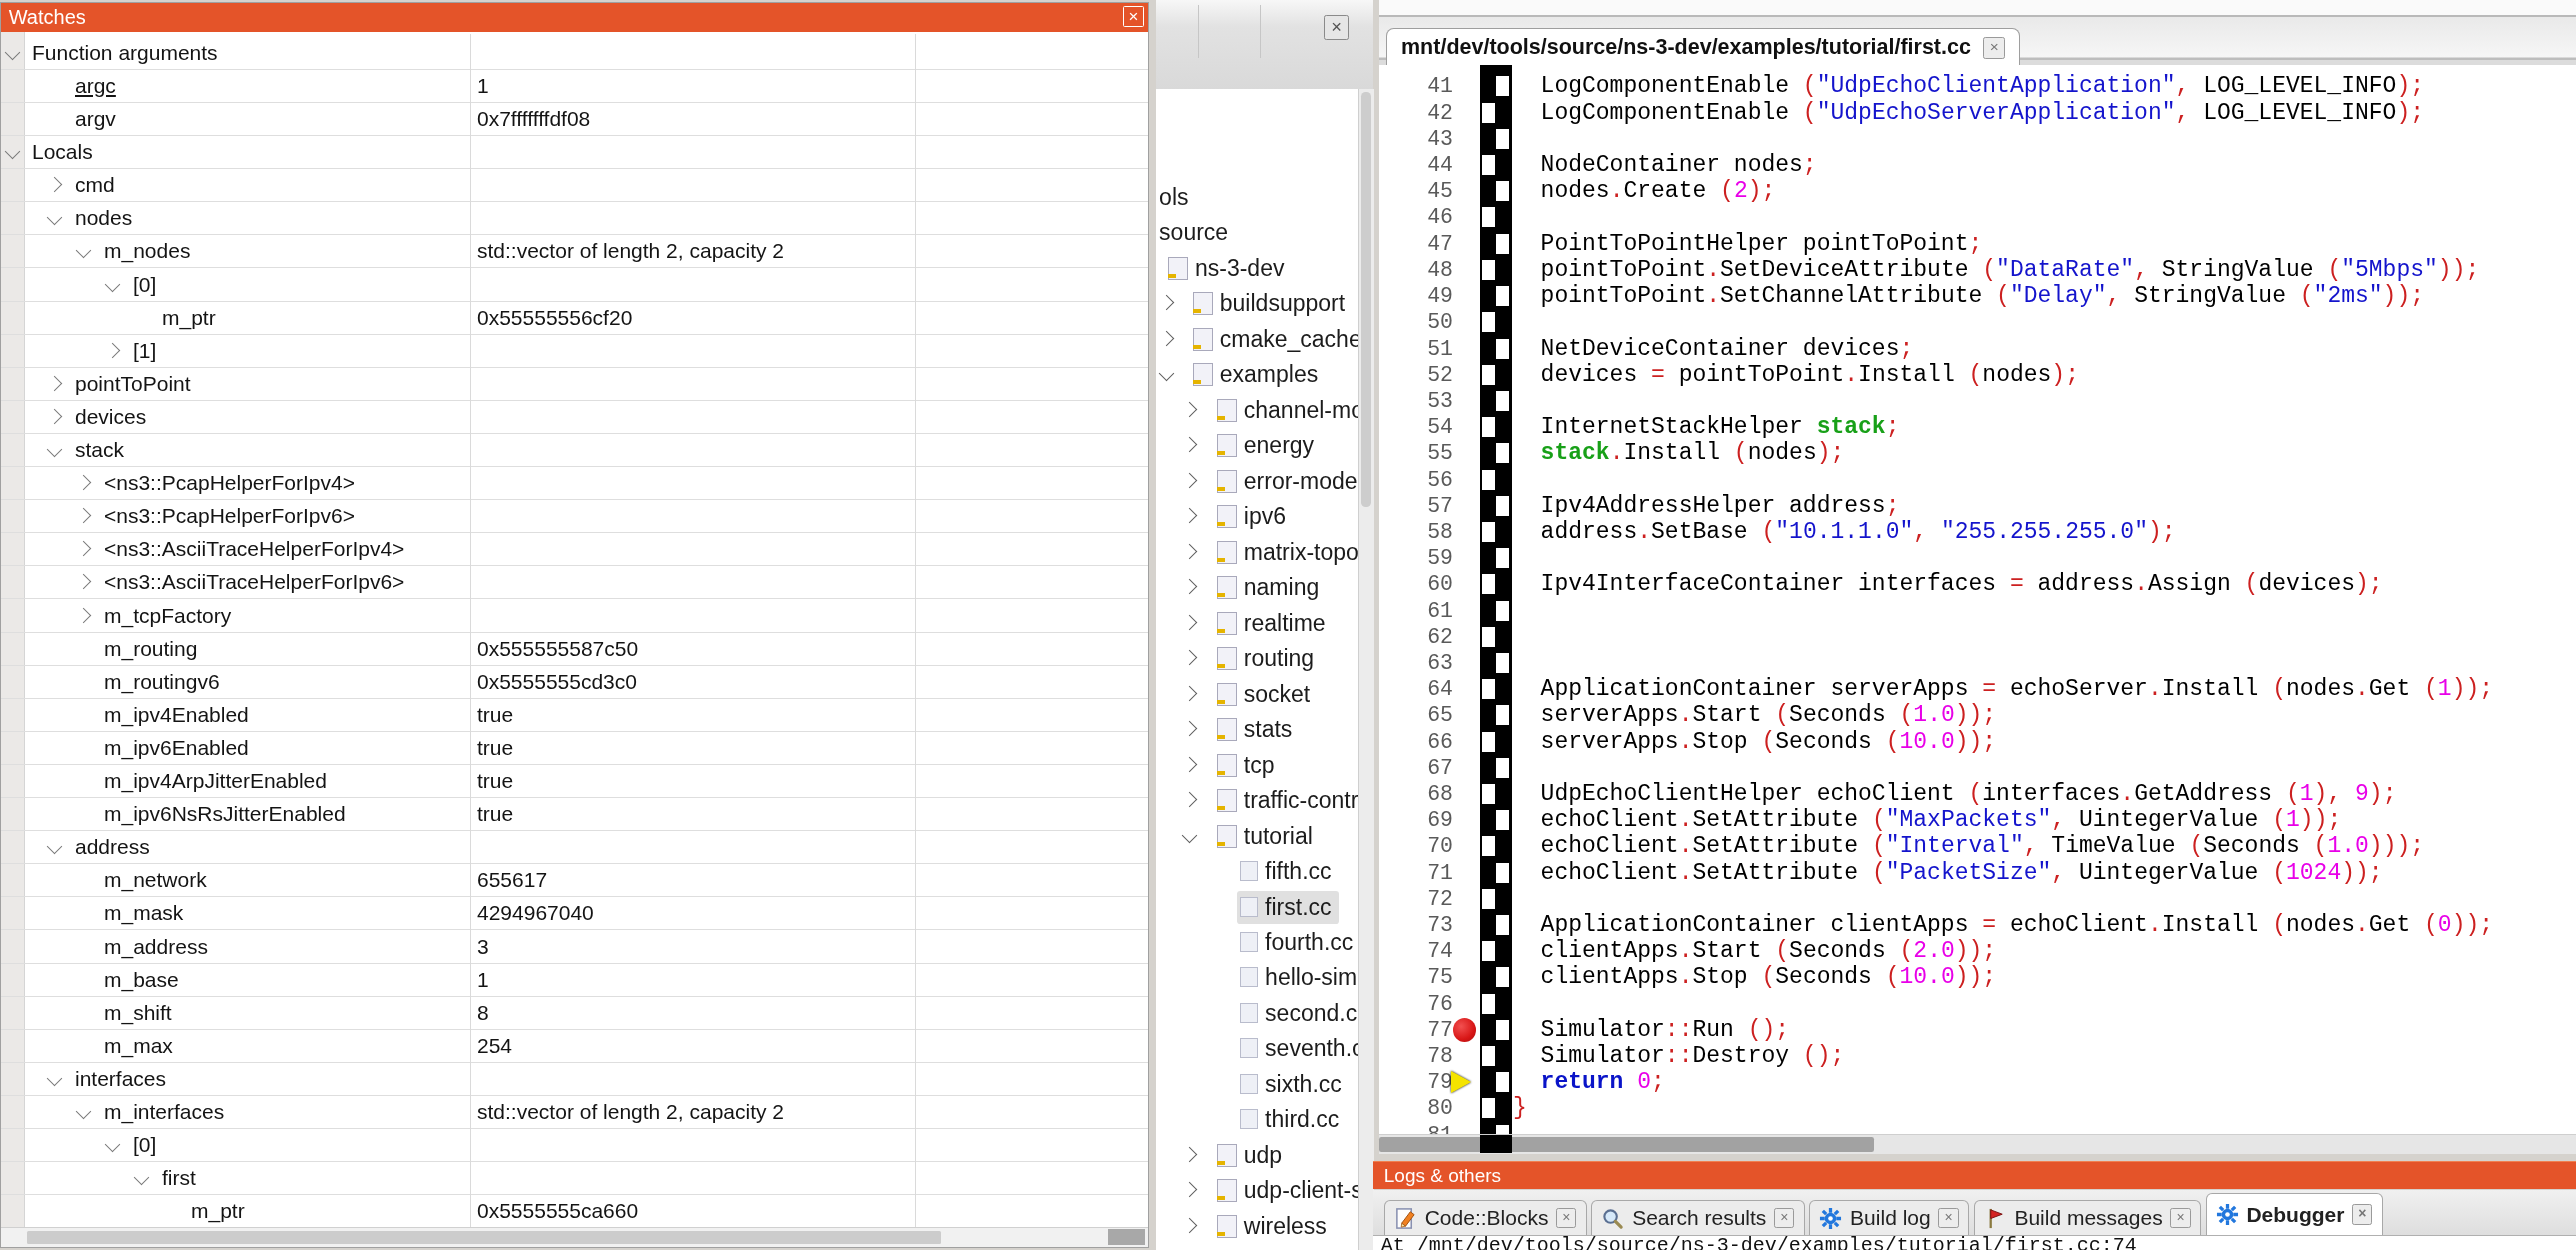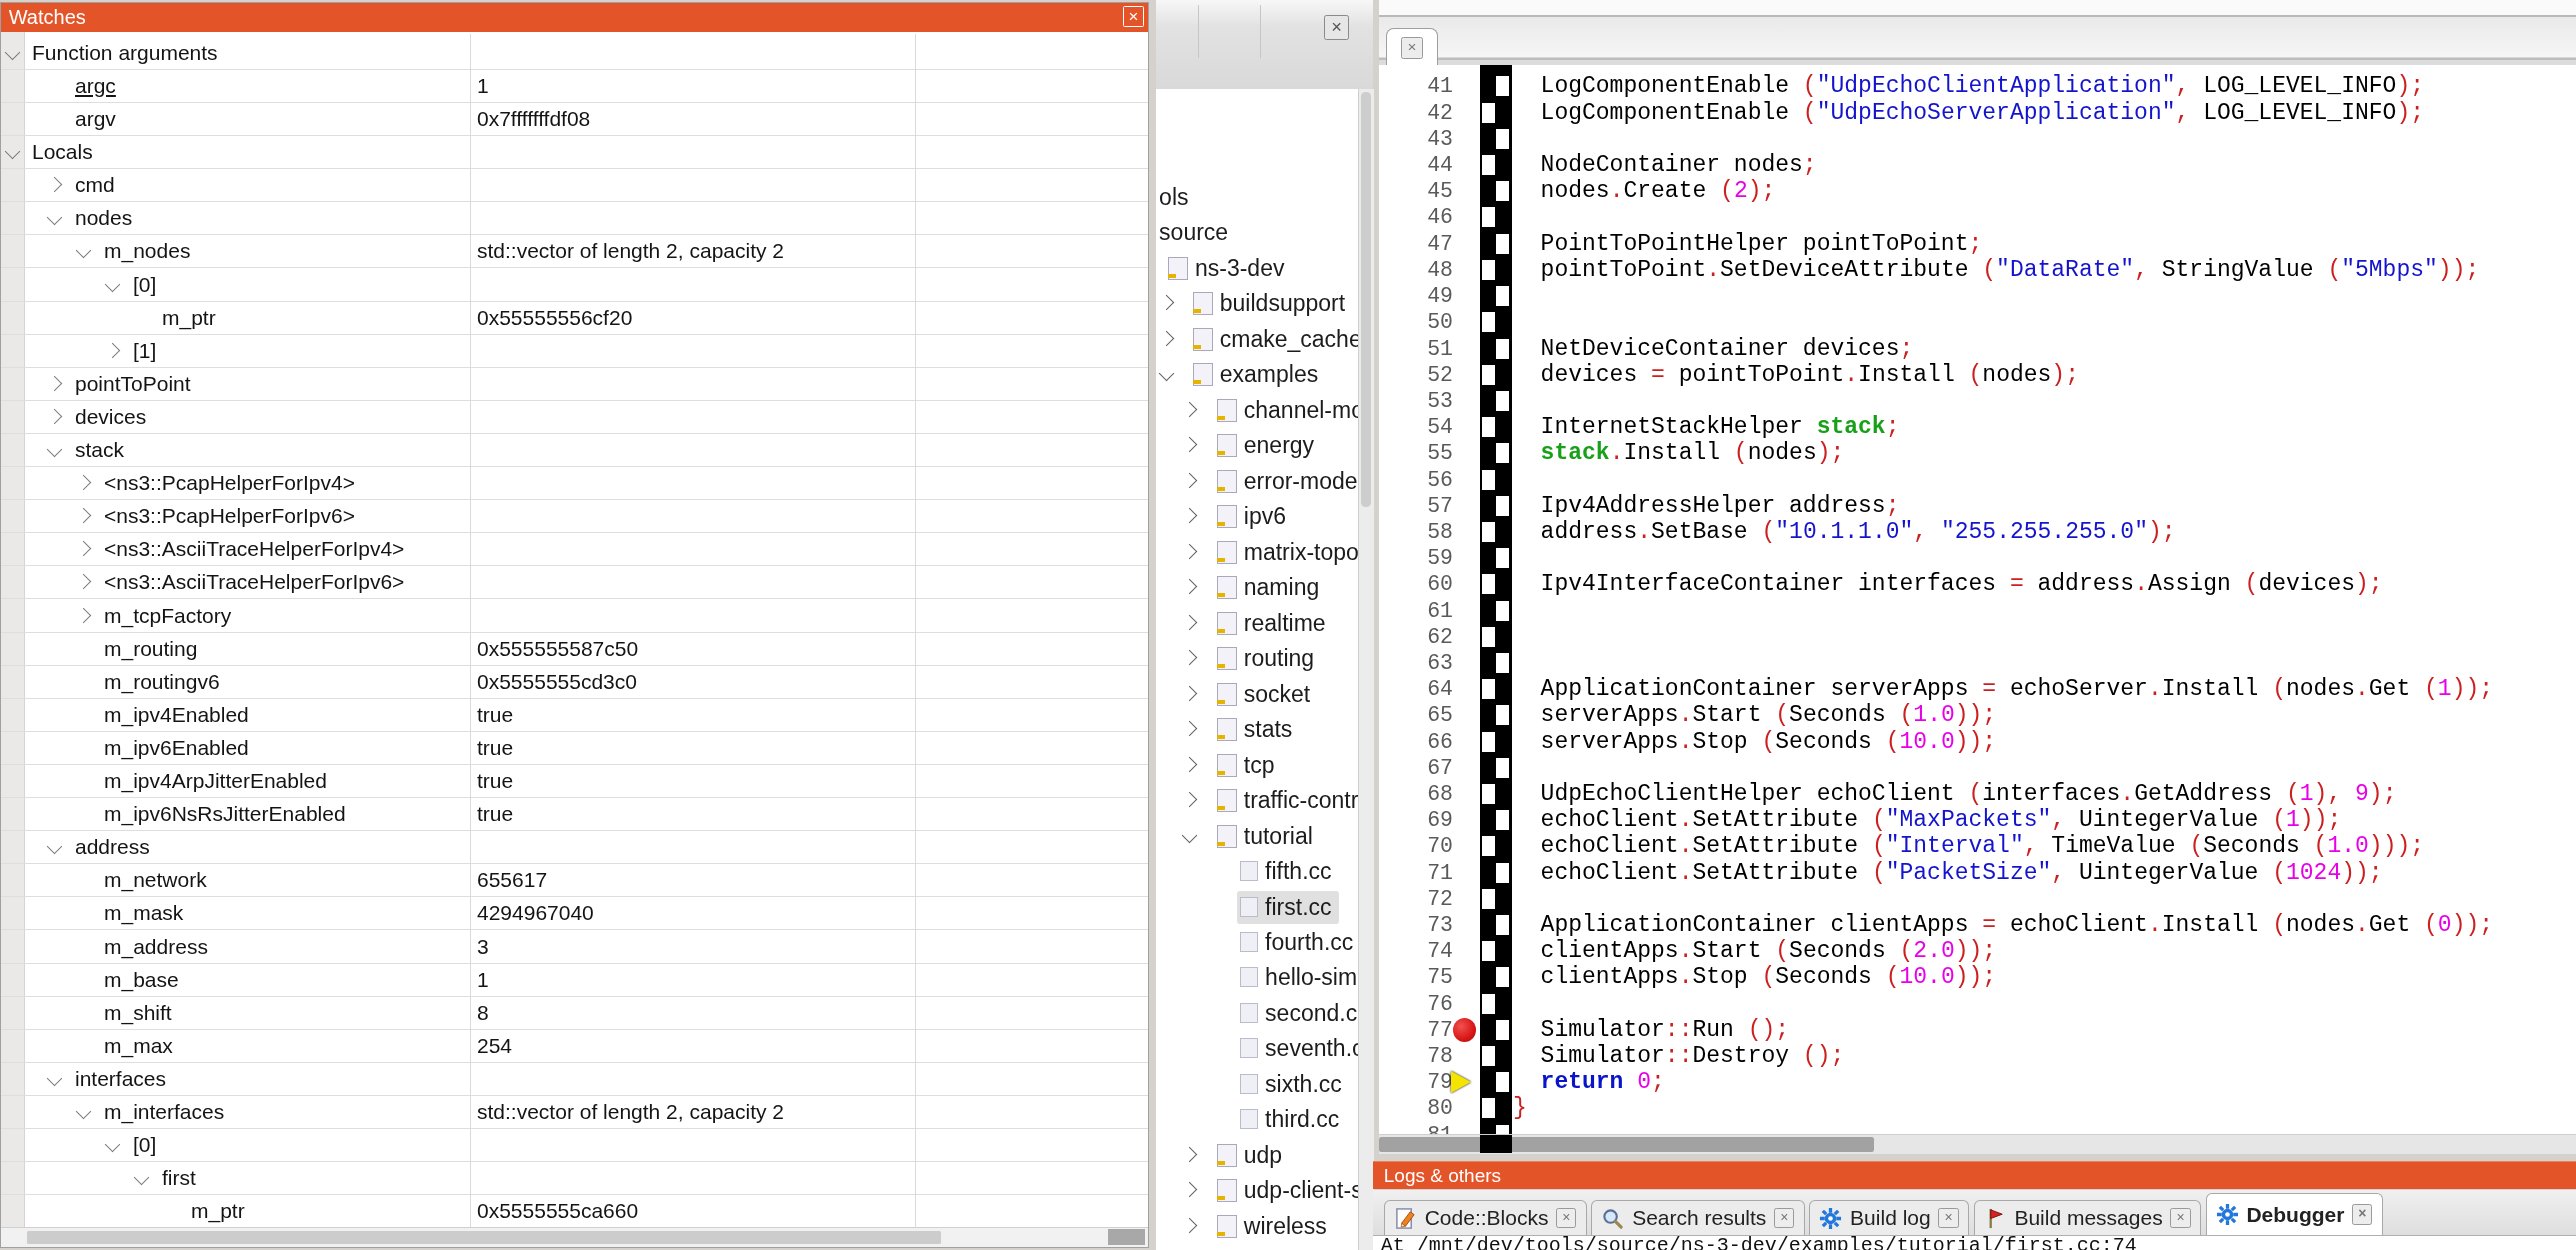--- a/index.html
+++ b/index.html
@@ -336,20 +336,21 @@
           <span class="tlabel">wireless</span>
         </span>
       </div>
     </div>
   <div id="tree-scroll">
     <div class="thumb"></div>
   </div>
 
   <div class="ed-band"></div>
   <div class="ed-tab">
+    <span class="title">mnt/dev/tools/source/ns-3-dev/examples/tutorial/first.cc</span>
     <span class="tab-close">×</span>
   </div>
   <div id="code-area">
     <div id="gutter-bar"></div>
     <div id="lines">
         <div class="cline" style="top: 8.4px;">
           <span class="lnum">41</span>
           <span class="wcell" style="left: 117px;"></span>
           <span class="codetext"><span class="tok-d">  LogComponentEnable </span><span class="tok-p">(</span><span class="tok-s">"UdpEchoClientApplication"</span><span class="tok-p">,</span><span class="tok-d"> LOG_LEVEL_INFO</span><span class="tok-p">);</span></span>
         </div>
@@ -384,20 +385,21 @@
           <span class="codetext"><span class="tok-d">  PointToPointHelper pointToPoint</span><span class="tok-p">;</span></span>
         </div>
         <div class="cline" style="top: 192px;">
           <span class="lnum">48</span>
           <span class="wcell" style="left: 103px;"></span>
           <span class="codetext"><span class="tok-d">  pointToPoint</span><span class="tok-p">.</span><span class="tok-d">SetDeviceAttribute </span><span class="tok-p">(</span><span class="tok-s">"DataRate"</span><span class="tok-p">,</span><span class="tok-d"> StringValue </span><span class="tok-p">(</span><span class="tok-s">"5Mbps"</span><span class="tok-p">));</span></span>
         </div>
         <div class="cline" style="top: 218px;">
           <span class="lnum">49</span>
           <span class="wcell" style="left: 117px;"></span>
+          <span class="codetext"><span class="tok-d">  pointToPoint</span><span class="tok-p">.</span><span class="tok-d">SetChannelAttribute </span><span class="tok-p">(</span><span class="tok-s">"Delay"</span><span class="tok-p">,</span><span class="tok-d"> StringValue </span><span class="tok-p">(</span><span class="tok-s">"2ms"</span><span class="tok-p">));</span></span>
         </div>
         <div class="cline" style="top: 244px;">
           <span class="lnum">50</span>
           <span class="wcell" style="left: 103px;"></span>
           <span class="codetext"></span>
         </div>
         <div class="cline" style="top: 271px;">
           <span class="lnum">51</span>
           <span class="wcell" style="left: 117px;"></span>
           <span class="codetext"><span class="tok-d">  NetDeviceContainer devices</span><span class="tok-p">;</span></span>

